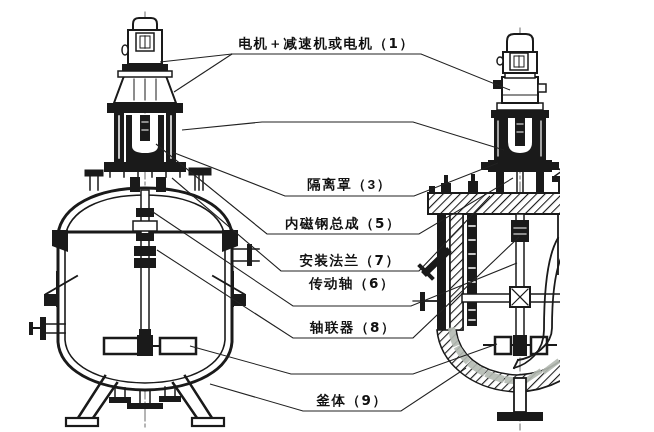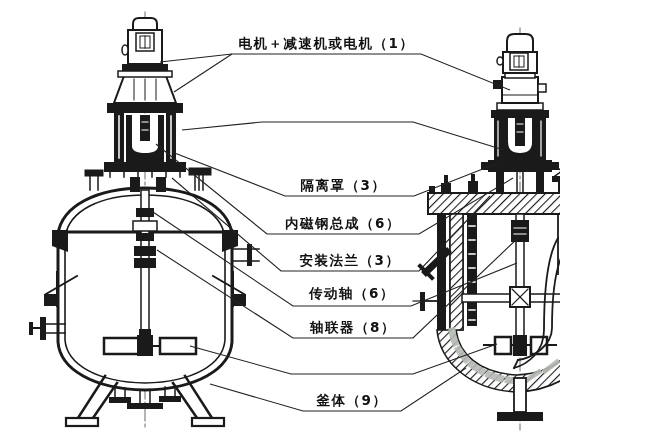--- a/index.html
+++ b/index.html
@@ -274,20 +274,20 @@
       <path d="M156,144 L267,234 H419 L513,178"></path>
       <path d="M172,178 L281,271 H419 L490,196"></path>
       <path d="M150,210 L293,306 H411 L517,263"></path>
       <path d="M157,250 L293,338 H413 L519,237"></path>
       <path d="M190,346 L291,374 H413 L497,344"></path>
       <path d="M210,384 L303,411 H401 L466,368"></path>
     </g>
   </svg>
 
   <div class="callout-label" style="left:232px;top:35px;width:189px;">电机＋减速机或电机（1）</div>
-  <div class="callout-label" style="left:279px;top:177px;width:129px;">隔离罩（3）</div>
-  <div class="callout-label" style="left:267px;top:215px;width:152px;">内磁钢总成（6）</div>
-  <div class="callout-label" style="left:281px;top:252px;width:138px;">安装法兰（3）</div>
-  <div class="callout-label" style="left:293px;top:285px;width:118px;">传动轴（6）</div>
+  <div class="callout-label" style="left:285px;top:177px;width:129px;font-family:Liberation Mono, monospace;">隔离罩（3）</div>
+  <div class="callout-label" style="left:267px;top:215px;width:152px;">内磁钢总成（5）</div>
+  <div class="callout-label" style="left:281px;top:252px;width:138px;">安装法兰（7）</div>
+  <div class="callout-label" style="left:293px;top:275px;width:118px;">传动轴（6）</div>
   <div class="callout-label" style="left:293px;top:319px;width:120px;">轴联器（8）</div>
   <div class="callout-label" style="left:303px;top:392px;width:98px;text-align:center;">釜体（9）</div>
 
 </div>
 
 </body></html>

